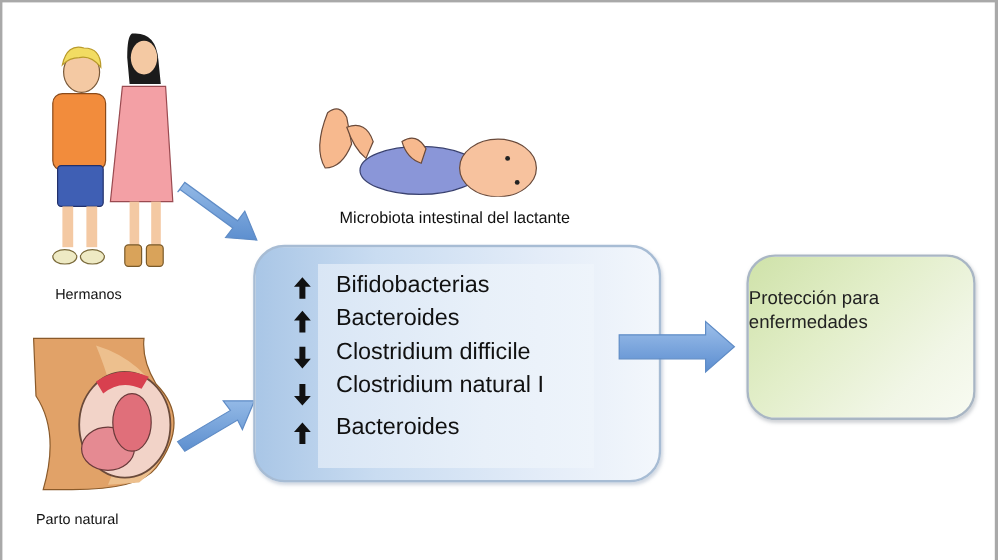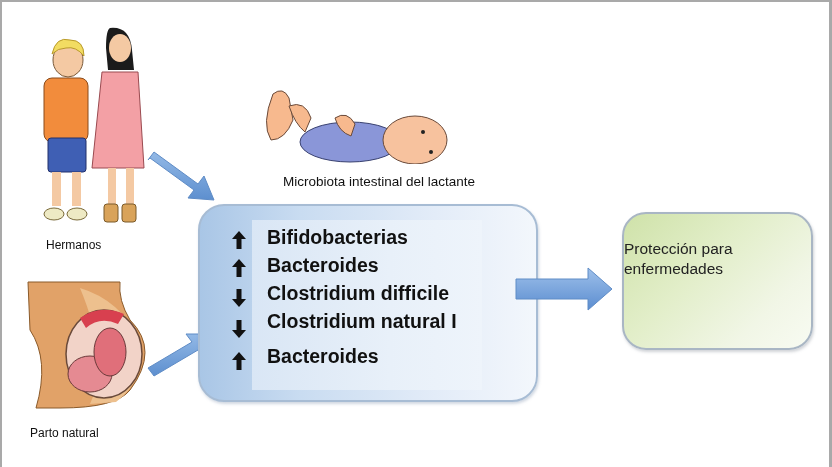--- a/index.html
+++ b/index.html
@@ -3,24 +3,24 @@
   <meta charset="utf-8">
   <style>
     html, body { margin: 0; padding: 0; background: #ffffff; }
     body { width: 832px; height: 467px; position: relative; overflow: hidden;
            font-family: "Liberation Sans", sans-serif; }
     .frame { position: absolute; left: 0; top: 0; width: 832px; height: 467px;
              box-sizing: border-box; border-top: 2px solid #a9a9a9; border-left: 2px solid #a9a9a9;
              border-right: 3px solid #a9a9a9; }
     .label { position: absolute; color: #111; font-size: 12px; white-space: nowrap; }
     .illus { position: absolute; }
-    .box-main { position: absolute; left: 198px; top: 204px; width: 340px; height: 198px;
+    .box-main { position: absolute; left: 211px; top: 204px; width: 340px; height: 198px;
       border: 2px solid #a7bcd4; border-radius: 26px; box-sizing: border-box;
       background: linear-gradient(90deg, #a9c6e6 0%, #c9dcf1 30%, #e3ecf8 70%, #f3f7fc 100%);
-      box-shadow: 1px 2px 3px rgba(120,140,170,0.35); font-weight: bold; }
+      box-shadow: 1px 2px 3px rgba(120,140,170,0.35); }
     .box-inner { position: absolute; left: 52px; top: 14px; width: 230px; height: 170px;
       background: linear-gradient(90deg, #d9e6f5 0%, #e8f0f9 60%, #eef4fb 100%); }
     .bact-row { position: absolute; left: 0; font-size: 19.5px; color: #111; white-space: nowrap; }
     .arrow-glyph { position: absolute; left: 30px; width: 18px; height: 22px; }
     .bact-name { position: absolute; left: 67px; }
     .box-prot { position: absolute; left: 622px; top: 212px; width: 191px; height: 138px;
       border: 2px solid #a9b6c4; border-radius: 24px; box-sizing: border-box;
       background: linear-gradient(135deg, #cfe2a9 0%, #e2eec9 40%, #f1f6e6 75%, #f8fbf2 100%);
       box-shadow: 1px 2px 3px rgba(120,130,140,0.35); }
     .prot-text { position: absolute; left: 0; right: 0; top: 25px; 

